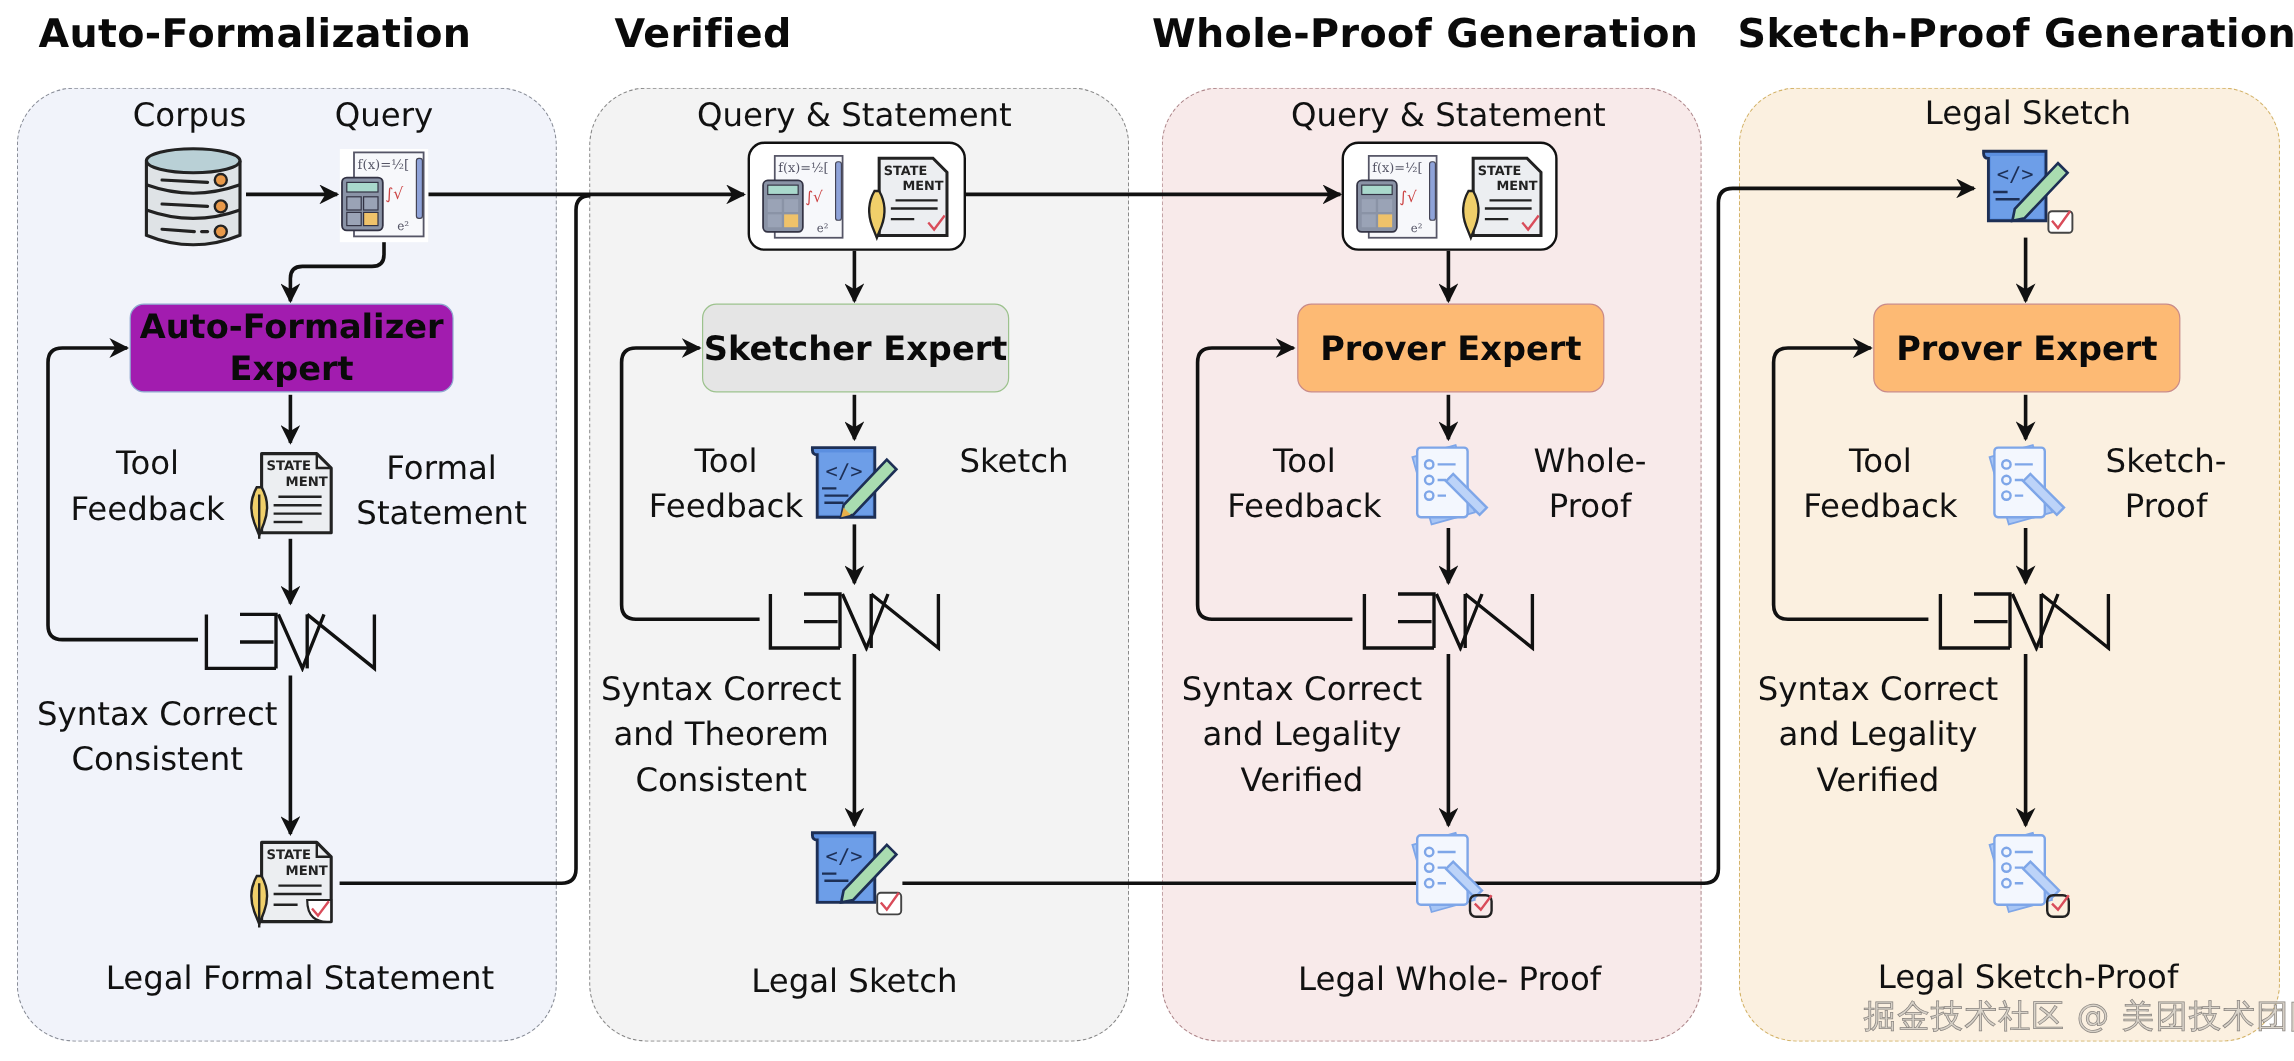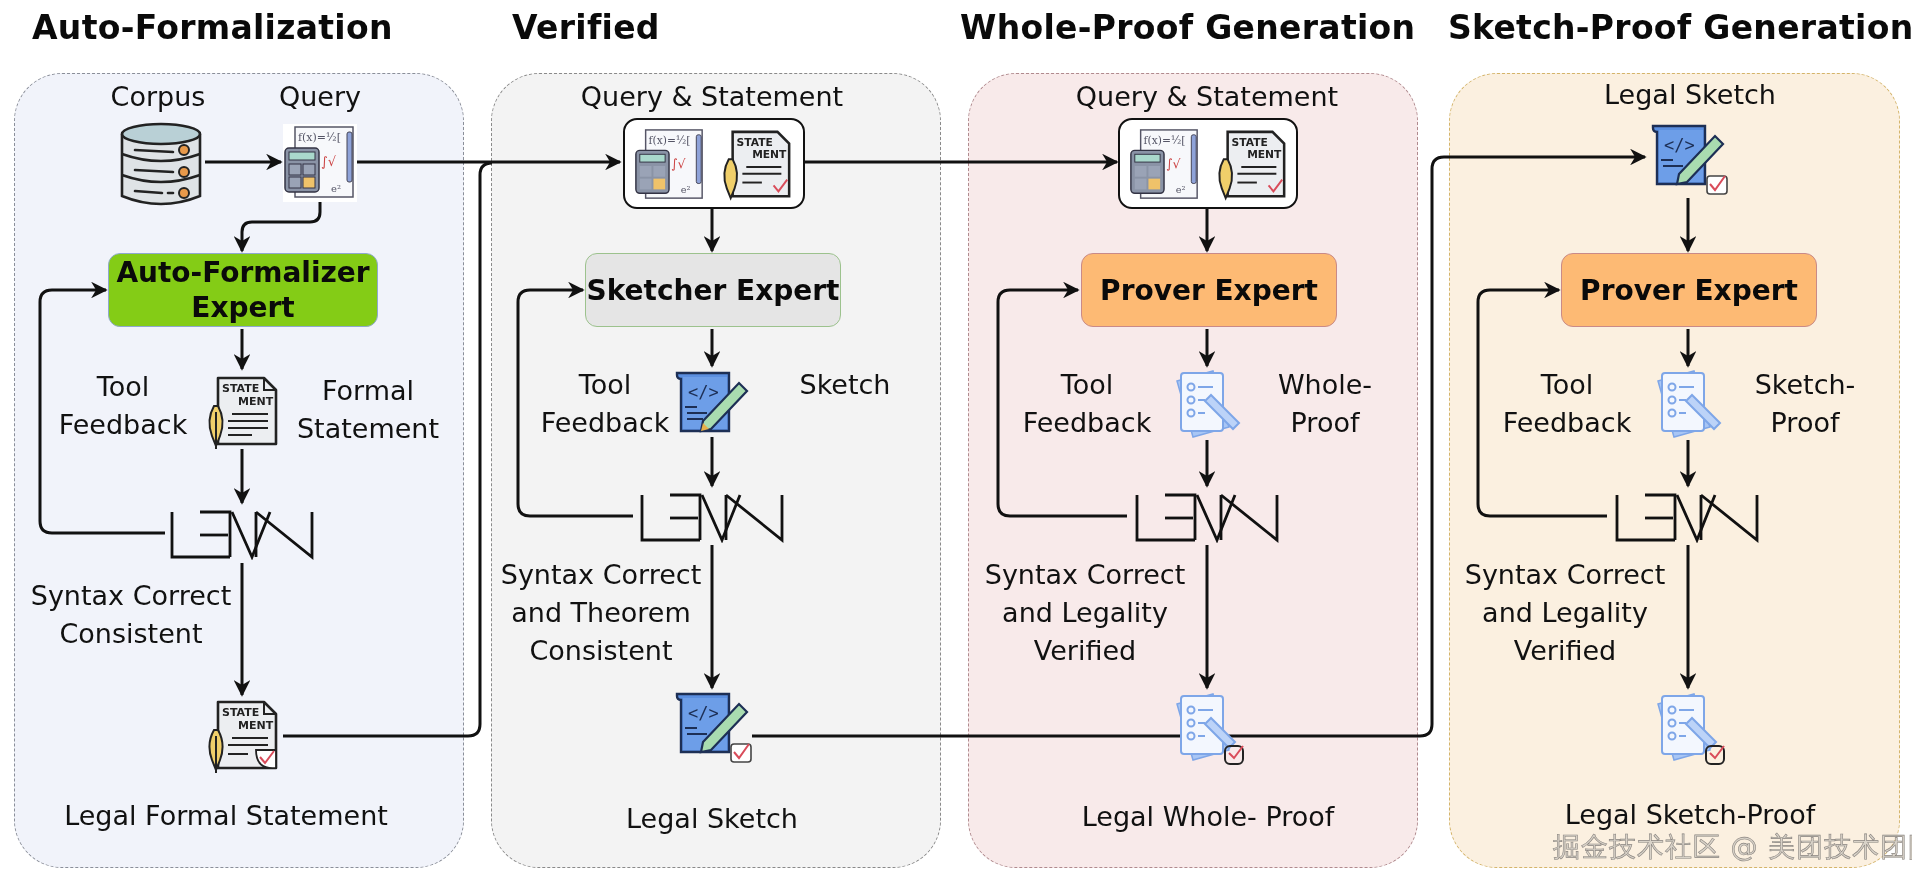--- a/index.html
+++ b/index.html
@@ -11,21 +11,21 @@
   .panel { position:absolute; top:73px; height:795px; border:1.6px dashed #8a8a8a; border-radius:48px;
            box-sizing:border-box; }
   #panel-1 { left:14px; width:450px; background:#f1f3fa; border-color:#8b8f99; }
   #panel-2 { left:491px; width:450px; background:#f3f3f3; border-color:#8a8a8a; }
   #panel-3 { left:968px; width:450px; background:#f8eaea; border-color:#b08a8e; }
   #panel-4 { left:1449px; width:451px; background:#fbf0e0; border-color:#d4b46a; }
   .lbl { position:absolute; font-size:27px; text-align:center; white-space:nowrap; line-height:38px; color:#111; }
   .expert { position:absolute; height:74px; border-radius:12px; box-sizing:border-box; display:flex;
             align-items:center; justify-content:center; text-align:center; font-weight:bold; font-size:28px;
             line-height:35px; color:#0a0a0a; }
-  .exp-blue { background:#84cc16; border:1.5px solid #8fa8cf; }
+  .exp-blue { background:#a21caf; border:1.5px solid #8fa8cf; }
   .exp-green { background:#e5e5e5; border:1.5px solid #9cc28d; }
   .exp-red { background:#fdba74; border:1.5px solid #c98a88; }
   .iconbox { position:absolute; background:#fff; border:2.5px solid #111; border-radius:14px; box-sizing:border-box; }
   svg.wires { position:absolute; left:0; top:0; pointer-events:none; }
   .watermark { position:absolute; left:1553px; top:829px; font-size:27px; color:#d8d2c8;
                -webkit-text-stroke:0.6px #8a8580; white-space:nowrap; letter-spacing:1px; }
 </style>
 </head>
 <body>
 
@@ -171,21 +171,21 @@
   <g stroke="#222" stroke-width="2">
       <line x1="28" y1="40" x2="64" y2="40"></line>
       <line x1="24" y1="47" x2="64" y2="47"></line>
       <line x1="24" y1="56" x2="44" y2="56"></line>
     </g>
   <path d="M52,52 Q52,72 72,70 L72,52 Z" fill="#fff" stroke="#222" stroke-width="1.8"></path>
   <path d="M56,59 L61,65 L70,53" fill="none" stroke="#d94c5a" stroke-width="2"></path>
   <path d="M10,32 Q2,46 8,62 L12,72 L16,62 Q22,46 14,32 Z" fill="#f0cf6a" stroke="#222" stroke-width="2"></path>
   <line x1="12" y1="38" x2="12" y2="75" stroke="#222" stroke-width="2"></line>
 </svg>
-<div class="lbl" style="left:24px;top:797px;width:404px;">Legal Formal Statement</div>
+<div class="lbl" style="left:48px;top:797px;width:404px;">Legal Formal Statement</div>
 
 <div class="lbl" style="left:562px;top:78px;width:300px;">Query &amp; Statement</div>
 <div class="iconbox" style="left:623px;top:118px;width:182px;height:91px;">
   <svg class="abs" style="left:8px;top:7px;" width="74" height="76" viewBox="0 0 74 78">
     <rect x="12" y="3" width="58" height="70" fill="#f7f8fb" stroke="#556" stroke-width="1.5"></rect>
     <text x="15" y="17" font-size="11" fill="#556" font-family="DejaVu Serif, serif">f(x)=½[</text>
     <text x="38" y="42" font-size="13" fill="#c44" font-family="DejaVu Sans, sans-serif">∫√</text>
     <text x="48" y="68" font-size="10" fill="#556" font-family="DejaVu Serif, serif">e²</text>
     <rect x="64" y="8" width="5" height="50" rx="2" fill="#8fa3d9" stroke="#445" stroke-width="1"></rect>
     <rect x="2" y="24" width="34" height="44" rx="4" fill="#8a93a6" stroke="#334" stroke-width="1.5"></rect>

